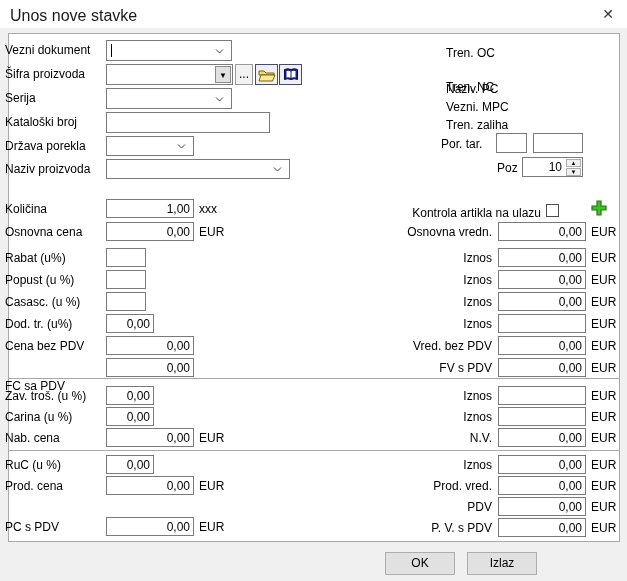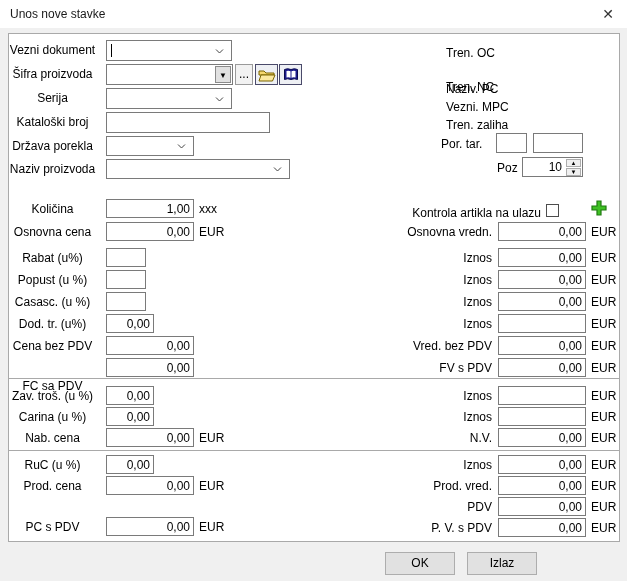--- a/index.html
+++ b/index.html
@@ -1,23 +1,23 @@
 <!DOCTYPE html>
 <html><head>
 <meta charset="utf-8">
 <style>
   html,body{margin:0;padding:0;}
   body{font-family:"Liberation Sans",sans-serif;font-size:12px;color:#000;}
   #dlg{position:relative;width:627px;height:581px;background:#f0f0f0;overflow:hidden;}
   .titlebar{position:absolute;left:0;top:0;width:627px;height:28px;background:#ffffff;}
-  .title{position:absolute;left:10px;top:7px;font-size:12px;color:#1a1a1a;white-space:nowrap;}
+  .title{position:absolute;left:10px;top:7px;font-size:16px;color:#1a1a1a;white-space:nowrap;}
   .closebtn{position:absolute;left:594px;top:3px;width:28px;height:22px;text-align:center;line-height:22px;font-size:14px;color:#333;cursor:default;}
   .groupbox{position:absolute;left:8px;top:33px;width:612px;height:509px;background:#ffffff;border:1px solid #a9a9a9;box-sizing:border-box;}
   .hr{position:absolute;left:9px;width:610px;height:1px;background:#a9a9a9;}
-  .lbl{position:absolute;width:95px;left:5px;text-align:center;white-space:nowrap;}
+  .lbl{position:absolute;width:95px;left:5px;text-align:left;white-space:nowrap;}
   .rlbl{position:absolute;width:150px;left:342px;text-align:right;white-space:nowrap;}
   .tren{position:absolute;left:446px;white-space:nowrap;}
   .unit{position:absolute;white-space:nowrap;}
   .txt{position:absolute;background:#fff;border:1px solid #7a7a7a;box-sizing:border-box;font:12px "Liberation Sans",sans-serif;text-align:right;padding:0 3px;height:19px;outline:none;}
   .txt.left{text-align:left;}
   .combo{position:absolute;background:#fff;border:1px solid #7a7a7a;box-sizing:border-box;}
   .chev{position:absolute;right:7px;top:50%;margin-top:-2px;}
   .ddbtn{position:absolute;right:1px;top:1px;bottom:1px;width:16px;background:#e1e1e1;border:1px solid #8a8a8a;box-sizing:border-box;text-align:center;font-size:8px;line-height:17px;color:#000;}
   .toolbtn{position:absolute;background:#f2f2f2;border:1px solid #9a9a9a;box-sizing:border-box;text-align:center;}
   .iconbtn{position:absolute;background:#eef0f4;border:1px solid #4a4a6a;box-sizing:border-box;}

